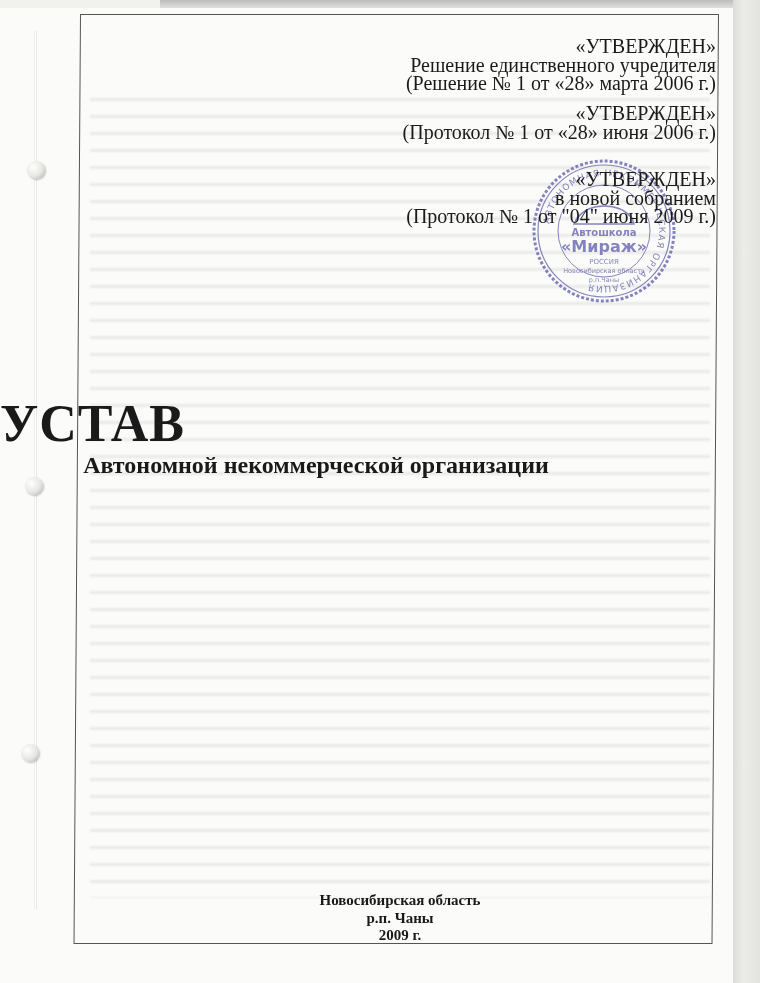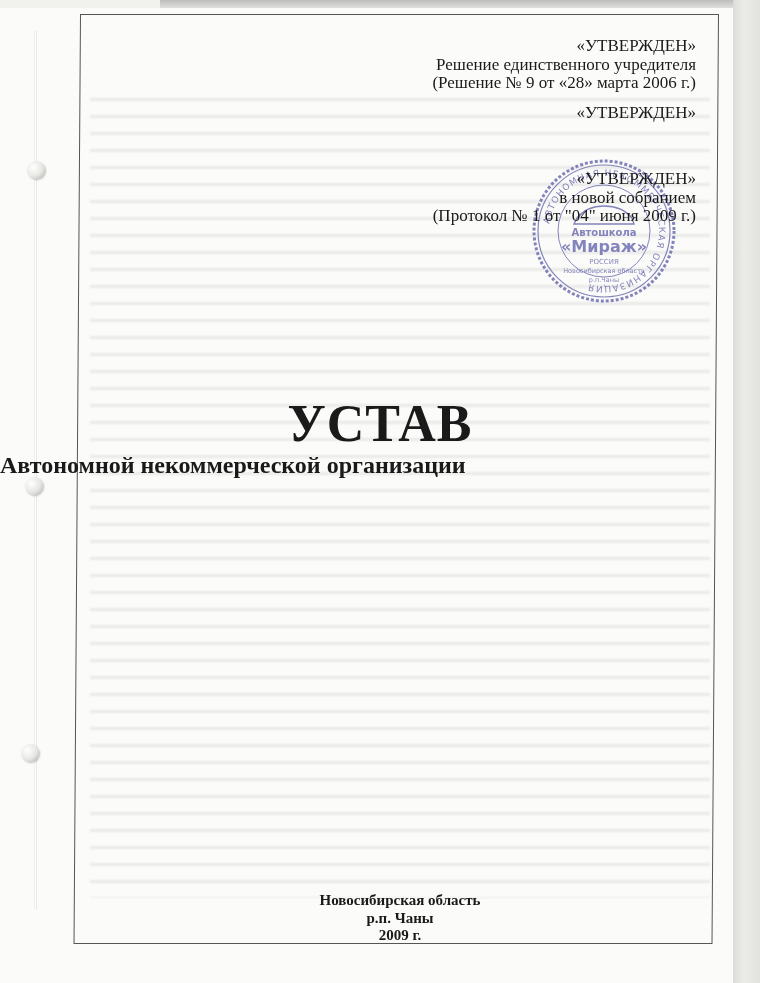--- a/index.html
+++ b/index.html
@@ -37,30 +37,30 @@
     background: radial-gradient(circle at 35% 35%, #ffffff, #e6e6e2 55%, #a9a9a5);
     box-shadow: 1px 1px 2px rgba(0,0,0,0.25);
   }
   .bleed {
     position: absolute; left: 90px; top: 90px; width: 620px; height: 800px;
     opacity: 0.07;
     background: repeating-linear-gradient(to bottom, #000 0 3px, transparent 3px 17px);
     filter: blur(1px);
   }
   .approval {
-    position: absolute; right: 64px; text-align: right;
-    font-size: 17px; line-height: 18.5px;
+    position: absolute; right: 44px; text-align: right;
+    font-size: 20px; line-height: 18.5px;
   }
   .approval span { display: block; }
   .title {
-    position: absolute; left: 0; width: 760px; top: 396px; text-align: center;
+    position: absolute; left: 0; width: 760px; top: 396px; 
     font-weight: bold; font-size: 52px; line-height: 56px; letter-spacing: 1px;
   }
   .subtitle {
-    position: absolute; left: 0; width: 632px; top: 452px; text-align: left;
+    position: absolute; left: 0; width: 632px; top: 452px; text-align: center;
     font-weight: bold; font-size: 24px; line-height: 27px;
   }
   .footer {
     position: absolute; left: 0; width: 800px; top: 892px; text-align: center;
     font-weight: bold; font-size: 15px; line-height: 17.5px;
   }
   .seal {
     position: absolute; left: 531px; top: 158px; width: 146px; height: 146px;
     opacity: 0.85;
   }
@@ -77,25 +77,26 @@
 <div class="binding-string"></div>
 <div class="binding-bead" style="left:27px;top:161px;"></div>
 <div class="binding-bead" style="left:25px;top:477px;"></div>
 <div class="binding-bead" style="left:21px;top:744px;"></div>
 
 <div class="frame"></div>
 
 <div class="approval" style="top:37px;">
   <span>«УТВЕРЖДЕН»</span>
   <span>Решение единственного учредителя</span>
-  <span>(Решение  № 9 от «28» марта 2006 г.)</span>
+  <span>(Решение  № 1 от «28» марта 2006 г.)</span>
 </div>
 
 <div class="approval" style="top:104px;">
   <span>«УТВЕРЖДЕН»</span>
+  <span>(Протокол № 1 от «28» июня 2006 г.)</span>
 </div>
 
 <svg class="seal" viewBox="0 0 146 146">
   <defs>
     <path id="ringPath" d="M73,73 m-55,0 a55,55 0 1,1 110,0 a55,55 0 1,1 -110,0"></path>
   </defs>
   <circle cx="73" cy="73" r="70" fill="none" stroke="#6f6fb3" stroke-width="3" stroke-dasharray="3 2"></circle>
   <circle cx="73" cy="73" r="66" fill="none" stroke="#6f6fb3" stroke-width="1.2"></circle>
   <circle cx="73" cy="73" r="46" fill="none" stroke="#6f6fb3" stroke-width="1"></circle>
   <text font-size="9" fill="#6f6fb3" font-family="'DejaVu Sans', sans-serif" letter-spacing="1">

